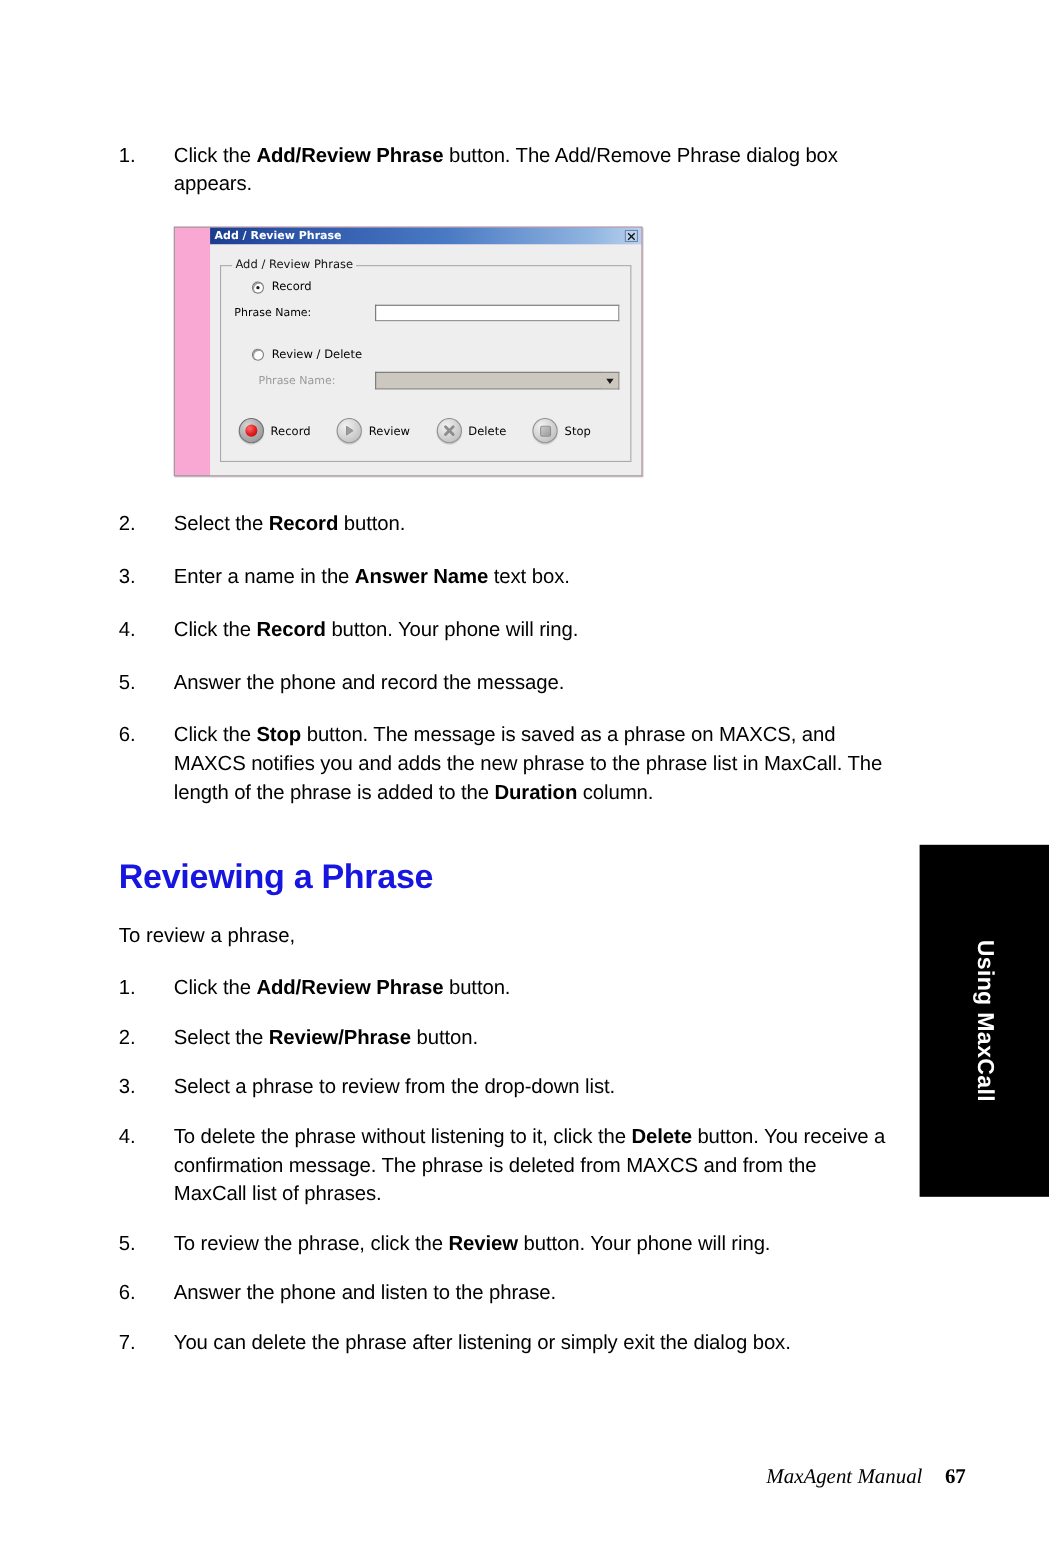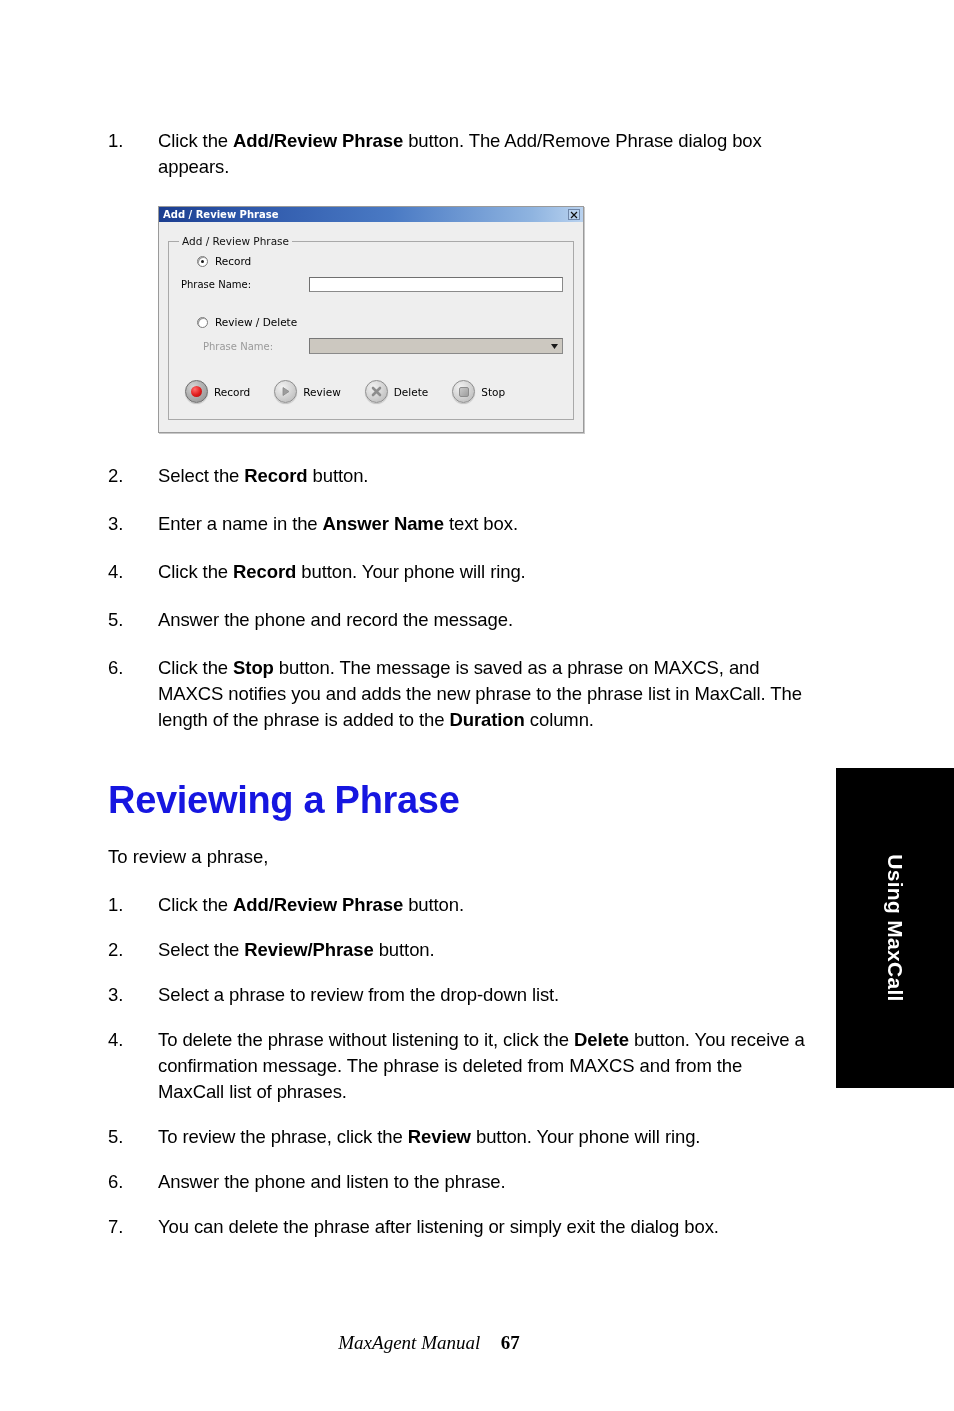--- a/index.html
+++ b/index.html
@@ -55,27 +55,28 @@
 
   .steps.tight .step { margin-bottom: 19px; }
 
   
   .dialog-wrap {
     margin: 26px 0 30px 50px;
     width: 428px;
   }
   .dialog {
     width: 426px;
-    background: #ec4899;
+    background: #f9a8d4;
     border: 1px solid #9a9a9a;
     box-shadow: 1px 1px 0 #c8c8c8;
     box-sizing: border-box;
     font-size: 10.5px;
     font-family: "DejaVu Sans", sans-serif;
     position: relative;
+    padding-left: 32px;
   }
   .titlebar {
     height: 15px;
     background: linear-gradient(to right, #1b3d8f 0%, #2c55a8 18%, #4a7ac4 55%, #8fb4e0 88%, #b9d2ef 100%);
     display: flex;
     align-items: center;
     padding: 0 2px 0 4px;
     position: relative;
   }
   .titlebar .title {
@@ -226,21 +227,21 @@
   .glyph-stop {
     width: 10px; height: 10px; border-radius: 2px;
     background: linear-gradient(135deg, #c9c9c9 0%, #9d9d9d 100%);
     border: 1px solid #8d8d8d;
     box-sizing: border-box;
   }
 
   
   .section-heading {
     color: #1616e0;
-    font-size: 38px;
+    font-size: 31px;
     font-weight: bold;
     margin: 46px 0 22px 0;
     letter-spacing: -0.3px;
   }
   .lead-text {
     font-size: 18.5px;
     line-height: 26px;
     margin: 0 0 22px 0;
   }
 
@@ -264,22 +265,22 @@
     font-weight: bold;
     letter-spacing: 0.3px;
   }
 
   
   .footer {
     position: absolute;
     left: 0;
     right: 0;
     top: 1332px;
-    text-align: center;
-    padding-right: 96px;
+    text-align: right;
+    padding-right: 76px;
   }
   .footer .manual {
     font-family: "Liberation Serif", serif;
     font-style: italic;
     font-size: 19px;
   }
   .footer .pageno {
     font-family: "Liberation Serif", serif;
     font-weight: bold;
     font-size: 19px;

